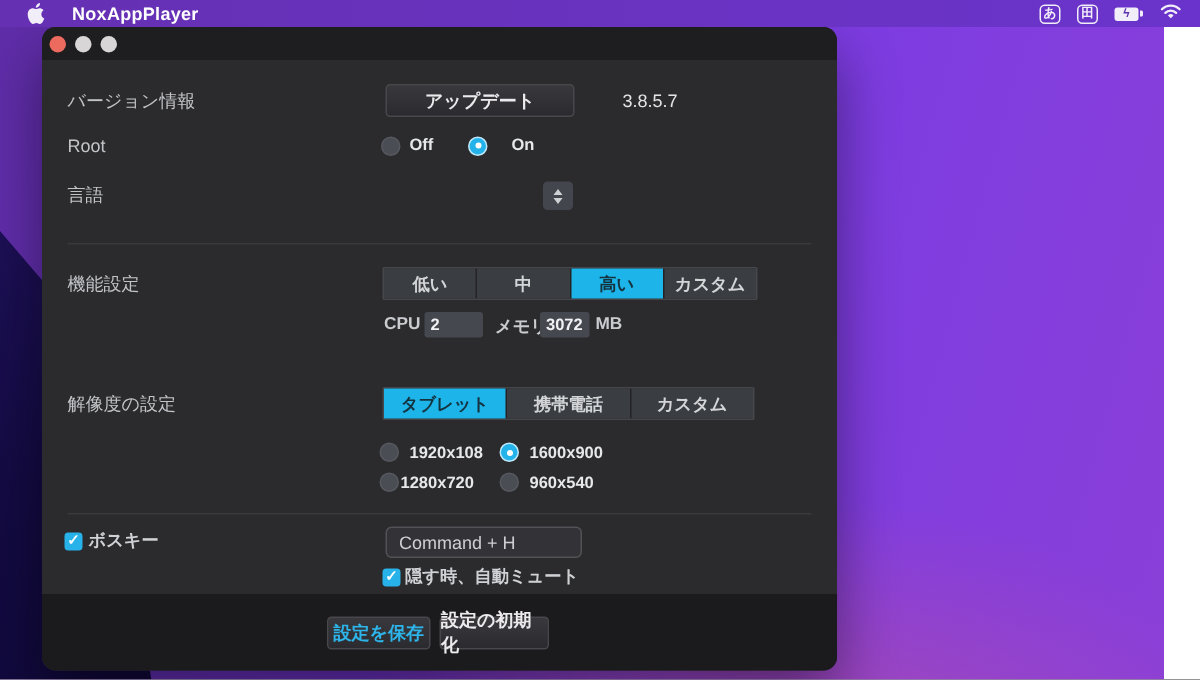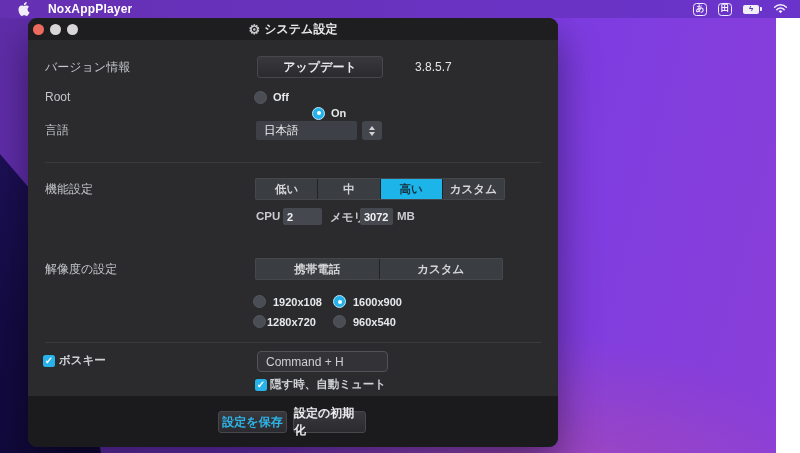--- a/index.html
+++ b/index.html
@@ -127,43 +127,37 @@
       </span>
     </div>
   </div>
 
   <div class="dialog">
 
     <div class="titlebar">
       <span class="tl red"></span>
       <span class="tl gray"></span>
       <span class="tl gray"></span>
-      <div class="dtitle">
-        <span class="gear">⚙</span><span>システム設定</span>
-      </div>
     </div>
 
     <div class="lab" style="left:17px; top:38px; line-height:22px;">バージョン情報</div>
     <div class="btn" style="left:229px; top:38px; width:126px; height:22px;">アップデート</div>
     <div class="lab" style="left:387px; top:38px; line-height:22px; color:#e4e4e6;">3.8.5.7</div>
 
     <div class="lab" style="left:17px; top:68px; line-height:22px;">Root</div>
     <div class="hgroup" style="left:226px; top:68px; height:22px; gap:6px;">
       <span class="radio"></span>
       <span class="rlabel">Off</span>
     </div>
-    <div class="hgroup" style="left:284px; top:84px; height:22px; gap:6px;">
+    <div class="hgroup" style="left:284px; top:68px; height:22px; gap:16px;">
       <span class="radio on"></span>
       <span class="rlabel">On</span>
     </div>
 
     <div class="lab" style="left:17px; top:103px; line-height:19px;">言語</div>
-    <div class="select" style="left:228px; top:103px; width:101px;">
-      <span>日本語</span>
-    </div>
     <div class="stepper" style="left:334px; top:103px;">
       <span class="tri-up"></span>
       <span class="tri-dn"></span>
     </div>
 
     <div class="divider" style="top:144px;"></div>
 
     <div class="lab" style="left:17px; top:160px; line-height:22px;">機能設定</div>
     <div class="segs" style="left:227px; top:160px; width:250px;">
       <div class="seg">低い</div>
@@ -173,20 +167,21 @@
     </div>
 
     <div class="slabel" style="left:228px; top:192px;">CPU</div>
     <input class="numin" style="left: 255px; top: 190px; width: 39px;" value="2">
     <div class="slabel" style="left:302px; top:192px;">メモリ</div>
     <input class="numin" style="left: 332px; top: 190px; width: 33px;" value="3072">
     <div class="slabel" style="left:369px; top:192px;">MB</div>
 
     <div class="lab" style="left:17px; top:240px; line-height:22px;">解像度の設定</div>
     <div class="segs" style="left:227px; top:240px; width:248px;">
+      <div class="seg sel">タブレット</div>
       <div class="seg">携帯電話</div>
       <div class="seg">カスタム</div>
     </div>
 
     <div class="hgroup" style="left:225px; top:277px; gap:7px;">
       <span class="radio"></span>
       <span class="rlabel">1920x108</span>
     </div>
     <div class="hgroup" style="left:305px; top:277px; gap:7px;">
       <span class="radio on"></span>

